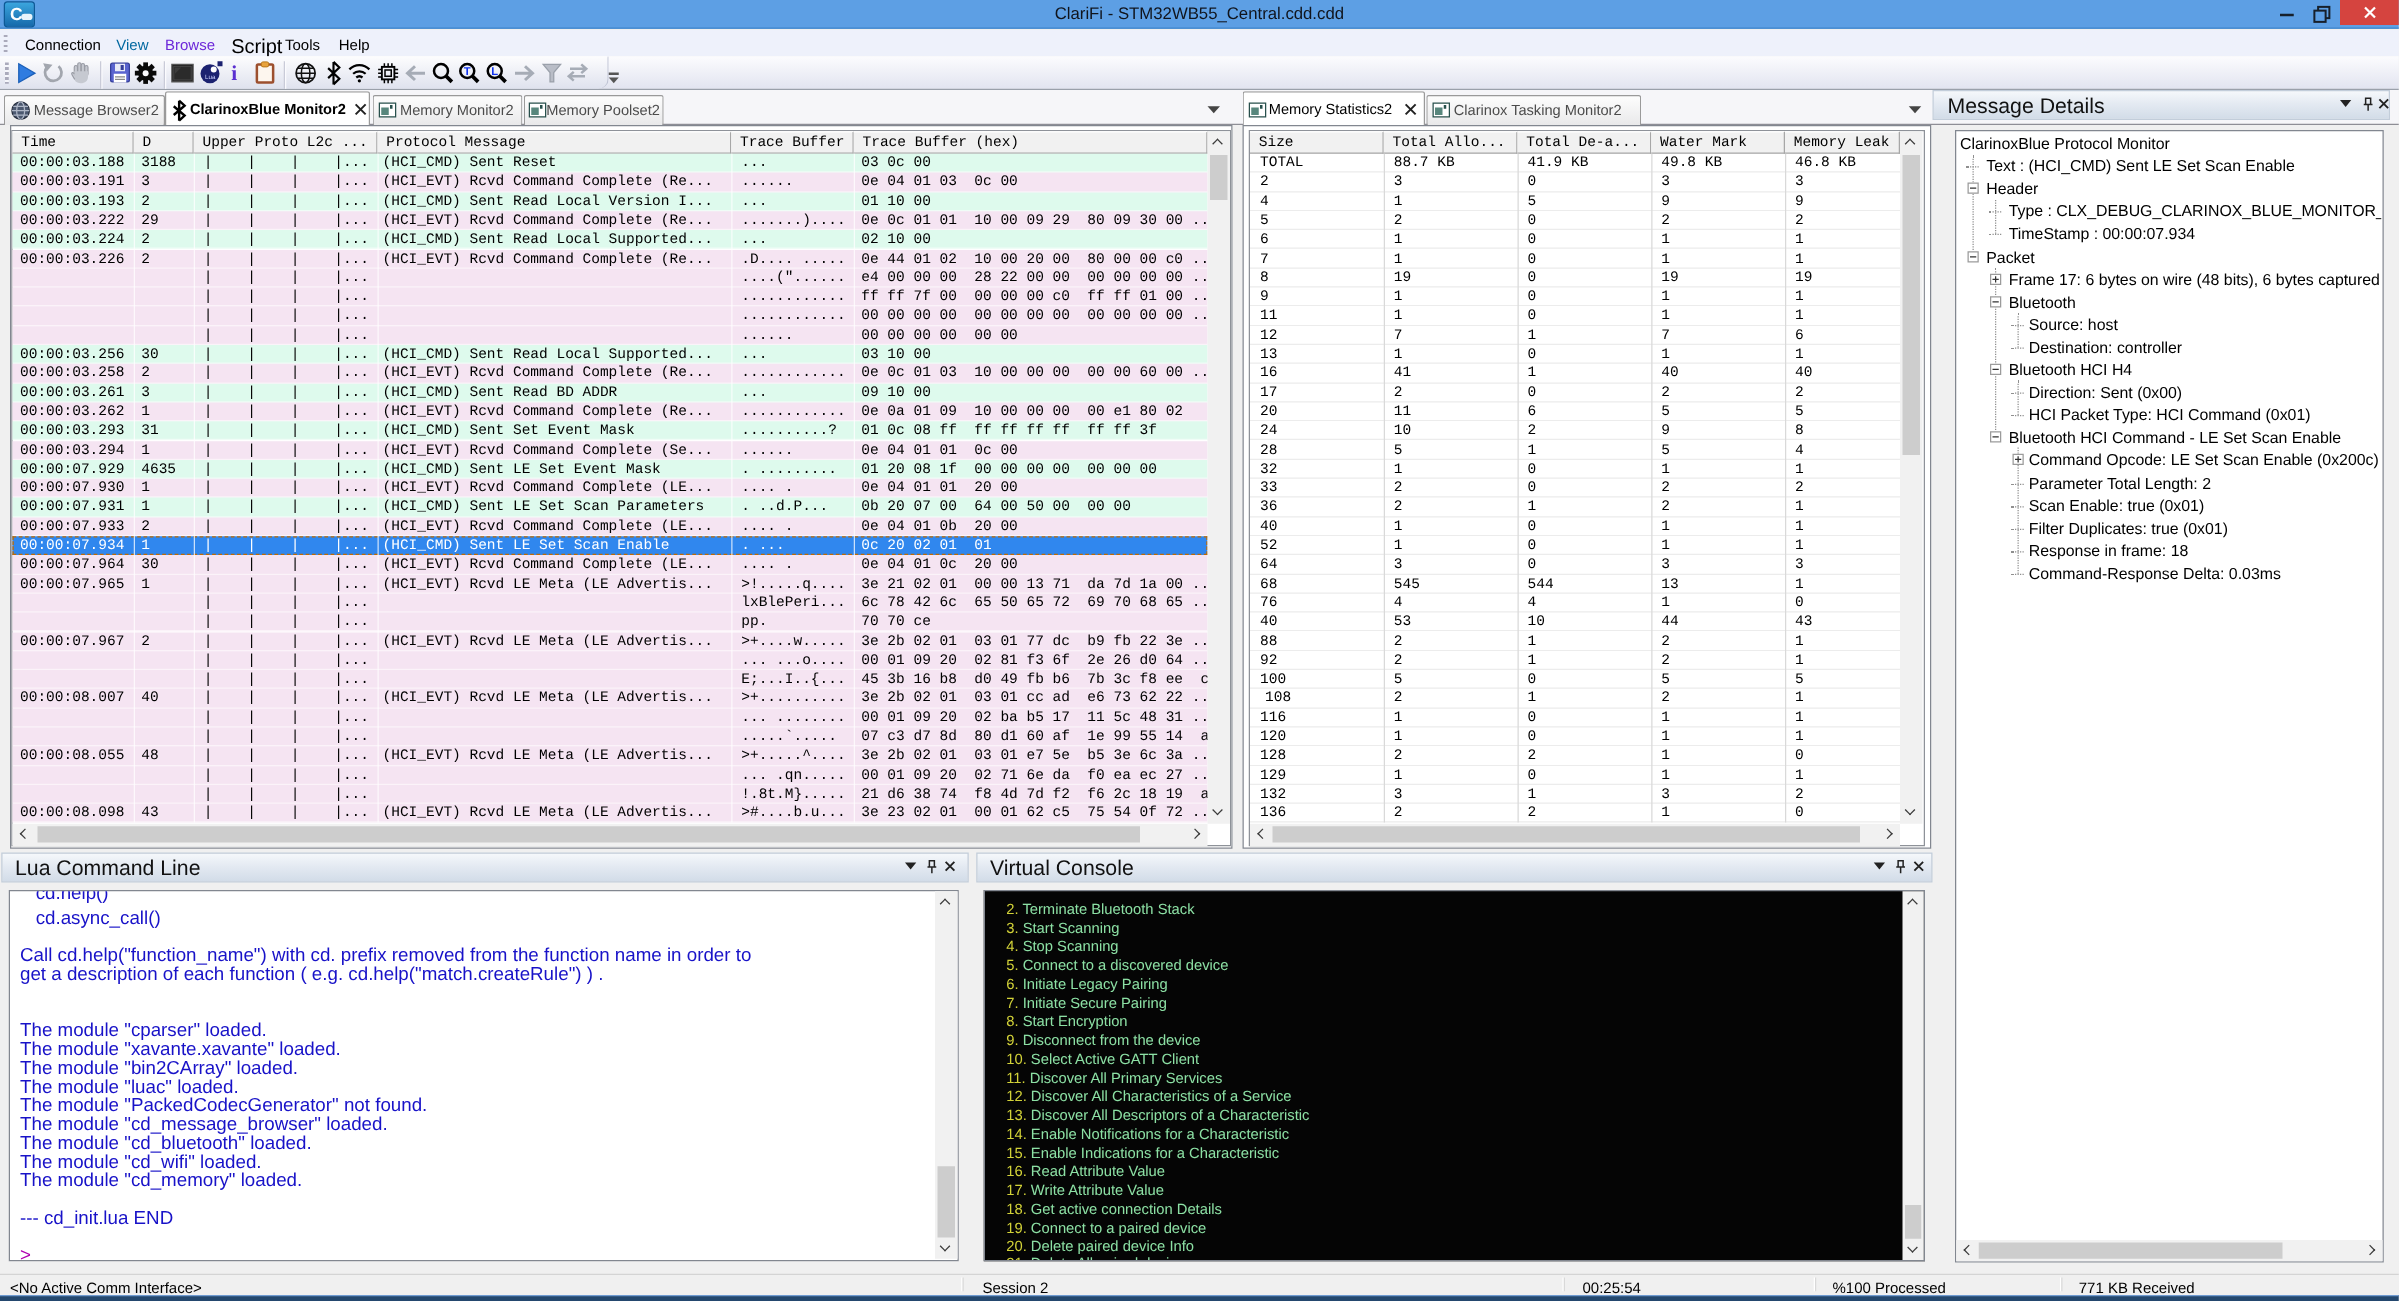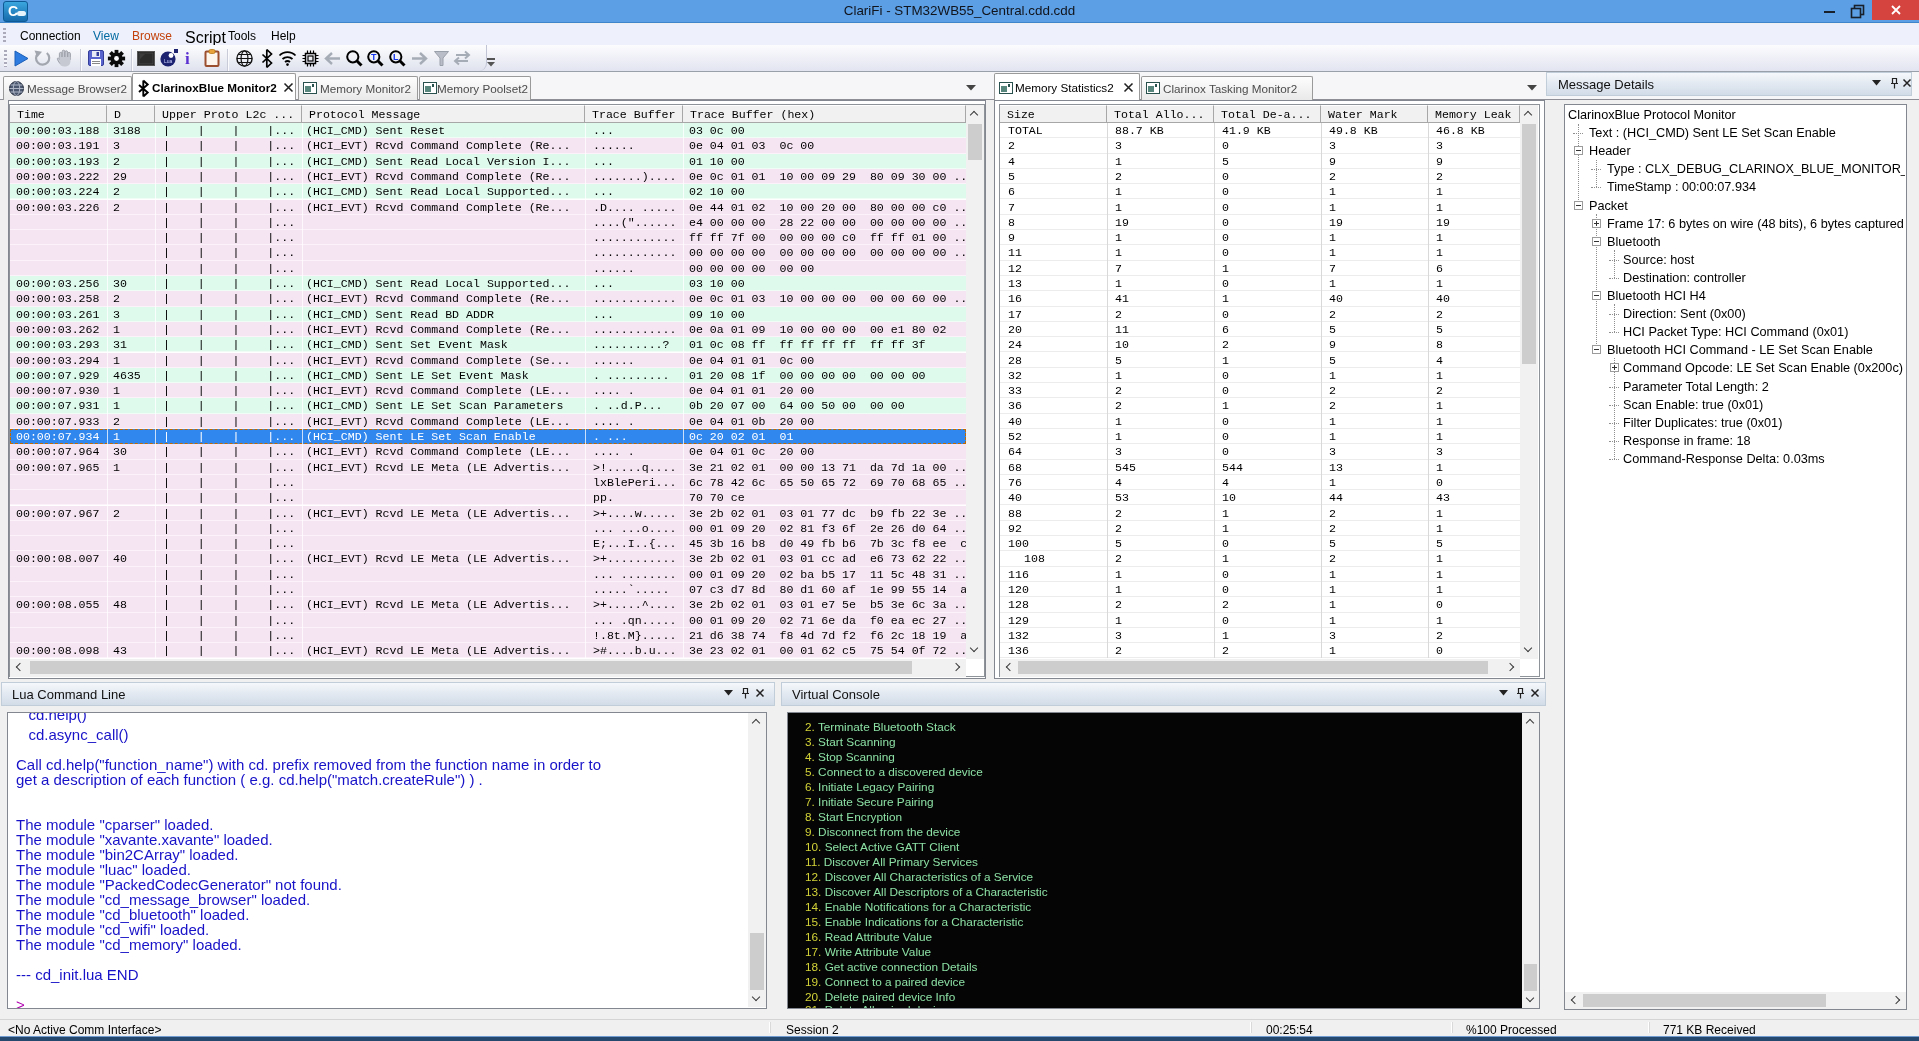--- a/index.html
+++ b/index.html
@@ -21,21 +21,21 @@
 .arr{position:absolute;width:17px;height:17px}
 .arr::before{content:"";position:absolute;left:5px;top:5px;width:5px;height:5px;
  border-left:1.7px solid #3a3a3a;border-top:1.7px solid #3a3a3a}
 .au::before{transform:rotate(45deg);top:6.5px}
 .ad::before{transform:rotate(225deg);top:4px}
 .al::before{transform:rotate(-45deg);left:6.5px}
 .ar::before{transform:rotate(135deg);left:4px}
 .tab{position:absolute;top:76px;height:24px;background:linear-gradient(#fdfdfd,#e9e9ea);
  border:1px solid #9a9a9a;border-bottom:none;border-radius:2px 2px 0 0}
 .tabact{background:#fff;top:73px;height:27px}
-.ttl{position:absolute;height:24px;font-size:13px;color:#111;line-height:24px;
+.ttl{position:absolute;height:24px;font-size:17px;color:#111;line-height:24px;
  background:linear-gradient(#f5f8fb 0%,#e4eaf2 45%,#d2dce8 100%);border:1px solid #c2cdda}
 .box{position:absolute;background:#fff;border:1px solid #828790}
 .tl{position:absolute;height:18.1px;line-height:18.1px;font-size:12.7px;color:#000;white-space:pre}
 .exp{position:absolute;width:9px;height:9px;border:1px solid #9b9b9b;background:#fff;z-index:3}
 .exp::before{content:"";position:absolute;left:1px;right:1px;top:3px;height:1px;background:#333}
 .expp::after{content:"";position:absolute;top:1px;bottom:1px;left:3px;width:1px;background:#333}
 .dotv{position:absolute;width:0;border-left:1px dotted #8f8f8f}
 .doth{position:absolute;height:0;border-top:1px dotted #8f8f8f}
 .lua{position:absolute;font-size:15px;line-height:15px;color:#1812c8;white-space:pre}
 .cline{position:absolute;font-size:11.8px;line-height:15px;white-space:pre;color:#8ce0a4}
@@ -59,21 +59,21 @@
 <rect x="0.5" y="3.5" width="9" height="9" fill="#5d9fe4" stroke="#17202b" stroke-width="1.6"></rect>
   </svg>
 <div class="ab" style="left:1872px;top:0;width:47px;height:20px;background:#d5443f">
 <svg style="left:19px;top:5px" width="10" height="10">
       <path d="M1 1 L9 9 M9 1 L1 9" stroke="#fff" stroke-width="1.8"></path>
     </svg>
   </div>
 <div class="ab" style="left:0;top:24px;width:1919px;height:21px;background:#eef1fb"></div>
 <div class="ab" style="left:20px;top:29px;font-size:12px;color:#000">Connection</div>
 <div class="ab" style="left:93px;top:29px;font-size:12px;color:#0369a1">View</div>
-<div class="ab" style="left:132px;top:29px;font-size:12px;color:#c2410c">Browse</div>
+<div class="ab" style="left:132px;top:29px;font-size:12px;color:#6d28d9">Browse</div>
 <div class="ab" style="left:185px;top:29px;font-size:16px;color:#000">Script</div>
 <div class="ab" style="left:228px;top:29px;font-size:12px;color:#000">Tools</div>
 <div class="ab" style="left:271px;top:29px;font-size:12px;color:#000">Help</div>
 <div class="ab" style="left:3px;top:28px;width:3px;height:14px;background:repeating-linear-gradient(#aab 0 2px,#eef1fb 2px 4px)"></div>
 <div class="ab" style="left:0;top:45px;width:1919px;height:27px;background:linear-gradient(#fcfcfe,#e2e4f0);border-bottom:1px solid #9aa0aa"></div>
 <div class="ab" style="left:0px;top:45px;width:487px;height:26px;background:linear-gradient(#fdfdfe,#dfe2ee);border-right:1px solid #c0c4d4;border-radius:0 0 8px 0"></div>
 <div class="ab" style="left:4px;top:50px;width:3px;height:17px;background:repeating-linear-gradient(#aab 0 2px,#f5f6fb 2px 4px)"></div>
 <div class="sep" style="left:80px;top:49px"></div>
 <div class="sep" style="left:131px;top:49px"></div>
 <div class="sep" style="left:227px;top:49px"></div>
@@ -317,21 +317,21 @@
 <div class="r mono" style="left:1000px;top:398.40000000000003px;width:520px;box-shadow:inset 0 -1px 0 #ececec"><i style="left:8px">36</i><i style="left:115px">2</i><i style="left:222px">1</i><i style="left:329px">2</i><i style="left:436px">1</i></div>
 <div class="r mono" style="left:1000px;top:413.7px;width:520px;box-shadow:inset 0 -1px 0 #ececec"><i style="left:8px">40</i><i style="left:115px">1</i><i style="left:222px">0</i><i style="left:329px">1</i><i style="left:436px">1</i></div>
 <div class="r mono" style="left:1000px;top:429.0px;width:520px;box-shadow:inset 0 -1px 0 #ececec"><i style="left:8px">52</i><i style="left:115px">1</i><i style="left:222px">0</i><i style="left:329px">1</i><i style="left:436px">1</i></div>
 <div class="r mono" style="left:1000px;top:444.3px;width:520px;box-shadow:inset 0 -1px 0 #ececec"><i style="left:8px">64</i><i style="left:115px">3</i><i style="left:222px">0</i><i style="left:329px">3</i><i style="left:436px">3</i></div>
 <div class="r mono" style="left:1000px;top:459.6px;width:520px;box-shadow:inset 0 -1px 0 #ececec"><i style="left:8px">68</i><i style="left:115px">545</i><i style="left:222px">544</i><i style="left:329px">13</i><i style="left:436px">1</i></div>
 <div class="r mono" style="left:1000px;top:474.90000000000003px;width:520px;box-shadow:inset 0 -1px 0 #ececec"><i style="left:8px">76</i><i style="left:115px">4</i><i style="left:222px">4</i><i style="left:329px">1</i><i style="left:436px">0</i></div>
 <div class="r mono" style="left:1000px;top:490.20000000000005px;width:520px;box-shadow:inset 0 -1px 0 #ececec"><i style="left:8px">40</i><i style="left:115px">53</i><i style="left:222px">10</i><i style="left:329px">44</i><i style="left:436px">43</i></div>
 <div class="r mono" style="left:1000px;top:505.5px;width:520px;box-shadow:inset 0 -1px 0 #ececec"><i style="left:8px">88</i><i style="left:115px">2</i><i style="left:222px">1</i><i style="left:329px">2</i><i style="left:436px">1</i></div>
 <div class="r mono" style="left:1000px;top:520.8px;width:520px;box-shadow:inset 0 -1px 0 #ececec"><i style="left:8px">92</i><i style="left:115px">2</i><i style="left:222px">1</i><i style="left:329px">2</i><i style="left:436px">1</i></div>
 <div class="r mono" style="left:1000px;top:536.1px;width:520px;box-shadow:inset 0 -1px 0 #ececec"><i style="left:8px">100</i><i style="left:115px">5</i><i style="left:222px">0</i><i style="left:329px">5</i><i style="left:436px">5</i></div>
-<div class="r mono" style="left:1000px;top:551.4000000000001px;width:520px;box-shadow:inset 0 -1px 0 #ececec"><i style="left:24px">108</i><i style="left:115px">2</i><i style="left:222px">1</i><i style="left:329px">2</i><i style="left:436px">1</i></div>
+<div class="r mono" style="left:1000px;top:551.4000000000001px;width:520px;box-shadow:inset 0 -1px 0 #ececec"><i style="left:12px">108</i><i style="left:115px">2</i><i style="left:222px">1</i><i style="left:329px">2</i><i style="left:436px">1</i></div>
 <div class="r mono" style="left:1000px;top:566.7px;width:520px;box-shadow:inset 0 -1px 0 #ececec"><i style="left:8px">116</i><i style="left:115px">1</i><i style="left:222px">0</i><i style="left:329px">1</i><i style="left:436px">1</i></div>
 <div class="r mono" style="left:1000px;top:582.0px;width:520px;box-shadow:inset 0 -1px 0 #ececec"><i style="left:8px">120</i><i style="left:115px">1</i><i style="left:222px">0</i><i style="left:329px">1</i><i style="left:436px">1</i></div>
 <div class="r mono" style="left:1000px;top:597.3px;width:520px;box-shadow:inset 0 -1px 0 #ececec"><i style="left:8px">128</i><i style="left:115px">2</i><i style="left:222px">2</i><i style="left:329px">1</i><i style="left:436px">0</i></div>
 <div class="r mono" style="left:1000px;top:612.6px;width:520px;box-shadow:inset 0 -1px 0 #ececec"><i style="left:8px">129</i><i style="left:115px">1</i><i style="left:222px">0</i><i style="left:329px">1</i><i style="left:436px">1</i></div>
 <div class="r mono" style="left:1000px;top:627.9000000000001px;width:520px;box-shadow:inset 0 -1px 0 #ececec"><i style="left:8px">132</i><i style="left:115px">3</i><i style="left:222px">1</i><i style="left:329px">3</i><i style="left:436px">2</i></div>
 <div class="r mono" style="left:1000px;top:643.2px;width:520px;box-shadow:inset 0 -1px 0 #ececec"><i style="left:8px">136</i><i style="left:115px">2</i><i style="left:222px">2</i><i style="left:329px">1</i><i style="left:436px">0</i></div>
 <div class="vsep2" style="left:1107px;top:123px;height:535px"></div>
 <div class="vsep2" style="left:1214px;top:123px;height:535px"></div>
 <div class="vsep2" style="left:1321px;top:123px;height:535px"></div>
 <div class="vsep2" style="left:1428px;top:123px;height:535px"></div>

